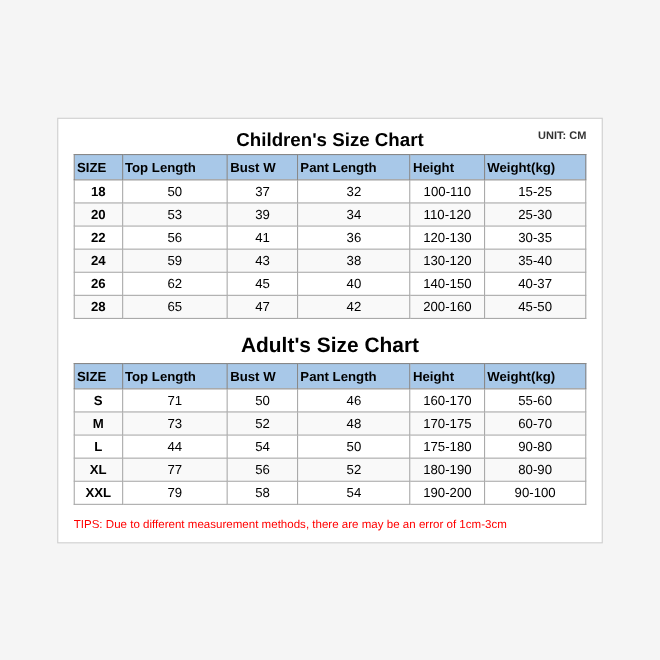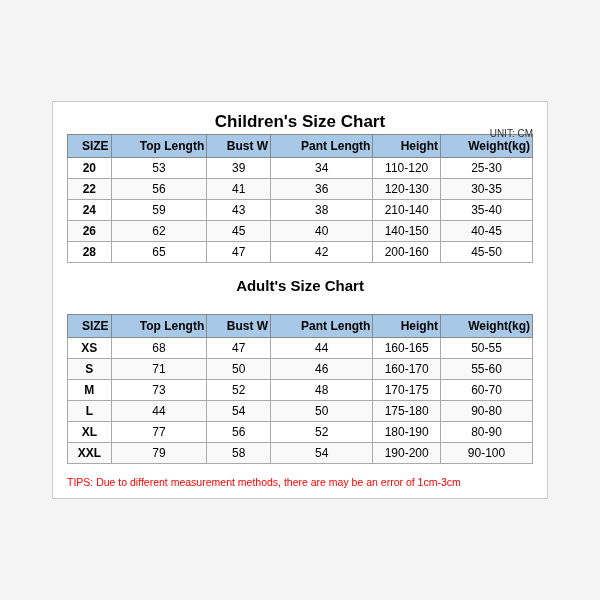--- a/index.html
+++ b/index.html
@@ -21,58 +21,58 @@
     .main-title {
       text-align: center;
       font-size: 17px;
       font-weight: bold;
       margin-bottom: 2px;
       position: relative;
     }
     .unit-label {
       position: absolute;
       right: 0;
-      top: 16px;
+      top: 0;
       font-size: 10px;
-      font-weight: normal;
+      font-weight: bold;
       color: #333;
     }
     table {
       width: 100%;
       border-collapse: collapse;
       margin-bottom: 8px;
       font-size: 12px;
     }
     th {
       background-color: #a8c8e8;
       border: 1px solid #888;
       padding: 4px 2px;
-      text-align: right;
+      text-align: left;
       font-weight: bold;
       font-size: 12px;
     }
     td {
       border: 1px solid #aaa;
       padding: 3px 2px;
       text-align: center;
     }
     tr:nth-child(even) td {
       background-color: #f9f9f9;
     }
     tr:nth-child(odd) td {
       background-color: #ffffff;
     }
     .size-col {
       font-weight: bold;
     }
     .section-title {
       text-align: center;
-      font-size: 15px;
-      font-weight: bold;
-      padding: 6px 0 20px 0;
+      font-size: 19px;
+      font-weight: bold;
+      padding: 6px 0 4px 0;
     }
     .tips {
       font-size: 10.5px;
       color: red;
       text-align: left;
       padding-top: 4px;
     }
   </style>
 </head>
 <body>
@@ -89,50 +89,58 @@
         <th>SIZE</th>
         <th>Top Length</th>
         <th>Bust W</th>
         <th>Pant Length</th>
         <th>Height</th>
         <th>Weight(kg)</th>
       </tr>
     </thead>
     <tbody id="children-tbody">
         <tr>
+          <td class="size-col">18</td>
+          <td>50</td>
+          <td>37</td>
+          <td>32</td>
+          <td>100-110</td>
+          <td>15-25</td>
+        </tr>
+        <tr>
           <td class="size-col">20</td>
           <td>53</td>
           <td>39</td>
           <td>34</td>
           <td>110-120</td>
           <td>25-30</td>
         </tr>
         <tr>
           <td class="size-col">22</td>
           <td>56</td>
           <td>41</td>
           <td>36</td>
           <td>120-130</td>
           <td>30-35</td>
         </tr>
         <tr>
           <td class="size-col">24</td>
           <td>59</td>
           <td>43</td>
           <td>38</td>
-          <td>210-140</td>
+          <td>130-120</td>
           <td>35-40</td>
         </tr>
         <tr>
           <td class="size-col">26</td>
           <td>62</td>
           <td>45</td>
           <td>40</td>
           <td>140-150</td>
-          <td>40-45</td>
+          <td>40-37</td>
         </tr>
         <tr>
           <td class="size-col">28</td>
           <td>65</td>
           <td>47</td>
           <td>42</td>
           <td>200-160</td>
           <td>45-50</td>
         </tr>
       </tbody>
@@ -147,28 +155,20 @@
       <tr>
         <th>SIZE</th>
         <th>Top Length</th>
         <th>Bust W</th>
         <th>Pant Length</th>
         <th>Height</th>
         <th>Weight(kg)</th>
       </tr>
     </thead>
     <tbody id="adults-tbody">
-    <tr>
-          <td class="size-col">XS</td>
-          <td>68</td>
-          <td>47</td>
-          <td>44</td>
-          <td>160-165</td>
-          <td>50-55</td>
-        </tr>
         <tr>
           <td class="size-col">S</td>
           <td>71</td>
           <td>50</td>
           <td>46</td>
           <td>160-170</td>
           <td>55-60</td>
         </tr>
         <tr>
           <td class="size-col">M</td>

